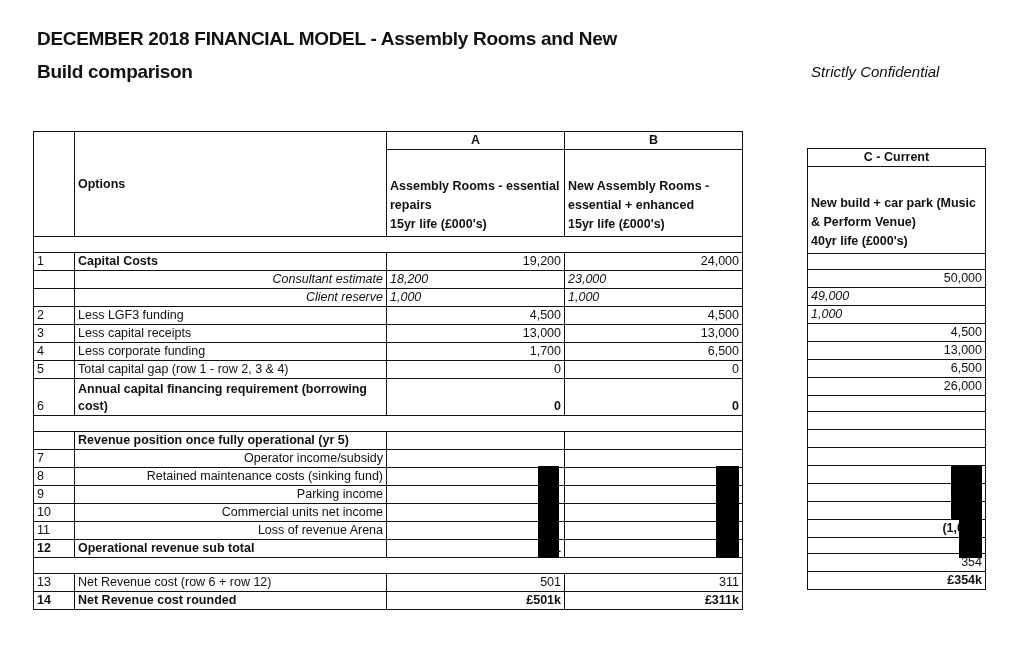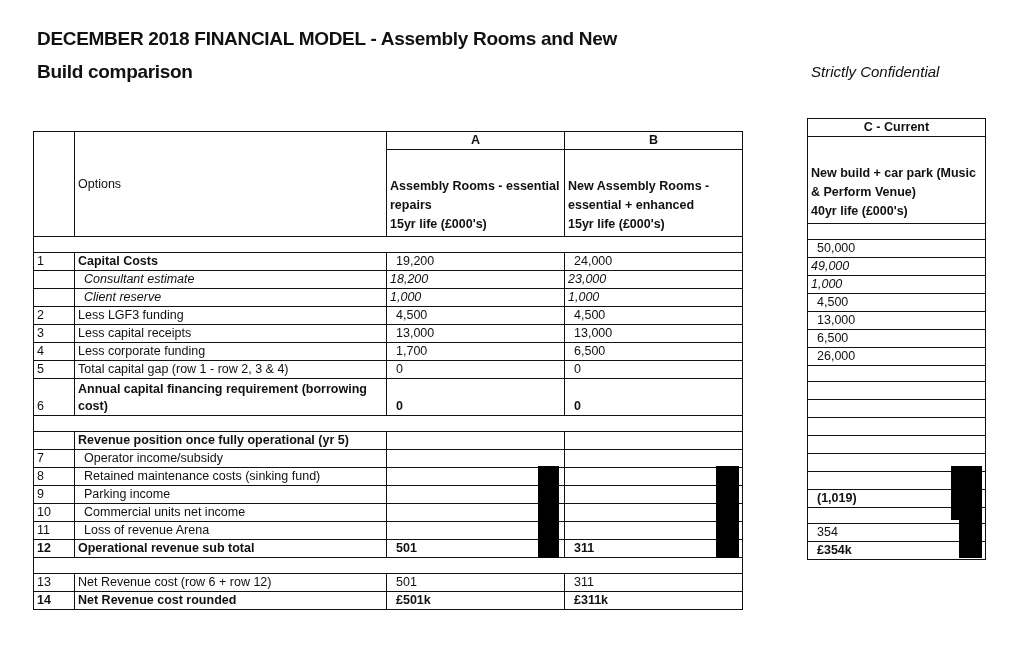--- a/index.html
+++ b/index.html
@@ -3,25 +3,25 @@
 <meta charset="utf-8">
 <style>
   html, body { margin:0; padding:0; background:#ffffff; }
   body { width:1016px; height:661px; position:relative; overflow:hidden;
          font-family:"Liberation Sans", sans-serif; color:#111; }
   .title { position:absolute; left:37px; top:22px; font-size:19px; font-weight:bold; line-height:33px; letter-spacing:-0.3px; }
   .conf { position:absolute; left:811px; top:63px; font-size:15px; font-weight:normal; font-style:italic; }
   table { position:absolute; border-collapse:collapse; font-size:12.5px; table-layout:fixed; }
   td { border:1.5px solid #111; padding:0 3px; height:17px; line-height:17px; white-space:nowrap; overflow:hidden; }
   #main { left:33px; top:131px; }
-  #side { left:807px; top:118px; }
+  #side { left:807px; top:148px; }
   .hdr { font-weight:bold; text-align:center; }
   .hdrbig { height:84px; font-weight:bold; text-align:left; vertical-align:bottom; white-space:normal; line-height:19px; padding-bottom:2px; }
-  .opt { vertical-align:middle; font-weight:normal;margin-left:34px; }
-  .num { text-align:left;padding-left:9px; }
+  .opt { vertical-align:middle; font-weight:bold;margin-left:34px; }
+  .num { text-align:right;padding-left:9px; }
   .b { font-weight:bold; }
   .it { font-style:italic; }
   .gap td { height:15px; }
   .tall td { height:36px; vertical-align:bottom; }
   .tall td.wrap { white-space:normal; line-height:17px; }
   .redact { position:absolute; background:#000; }
 </style>
 </head>
 <body>
 

